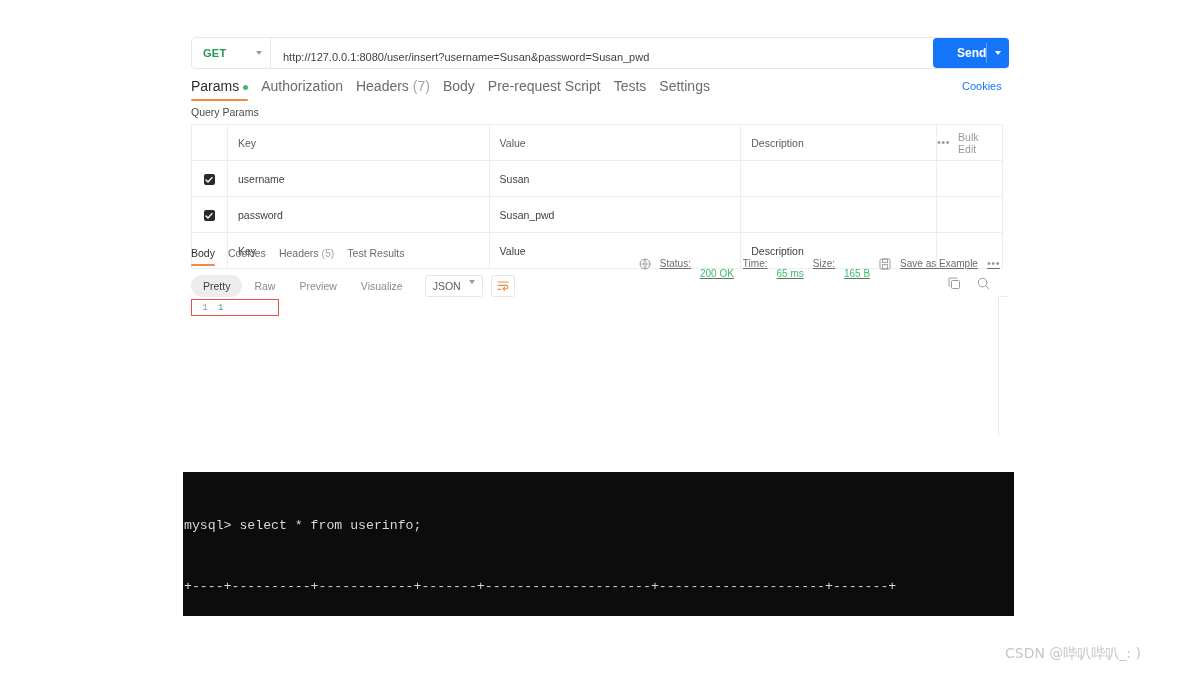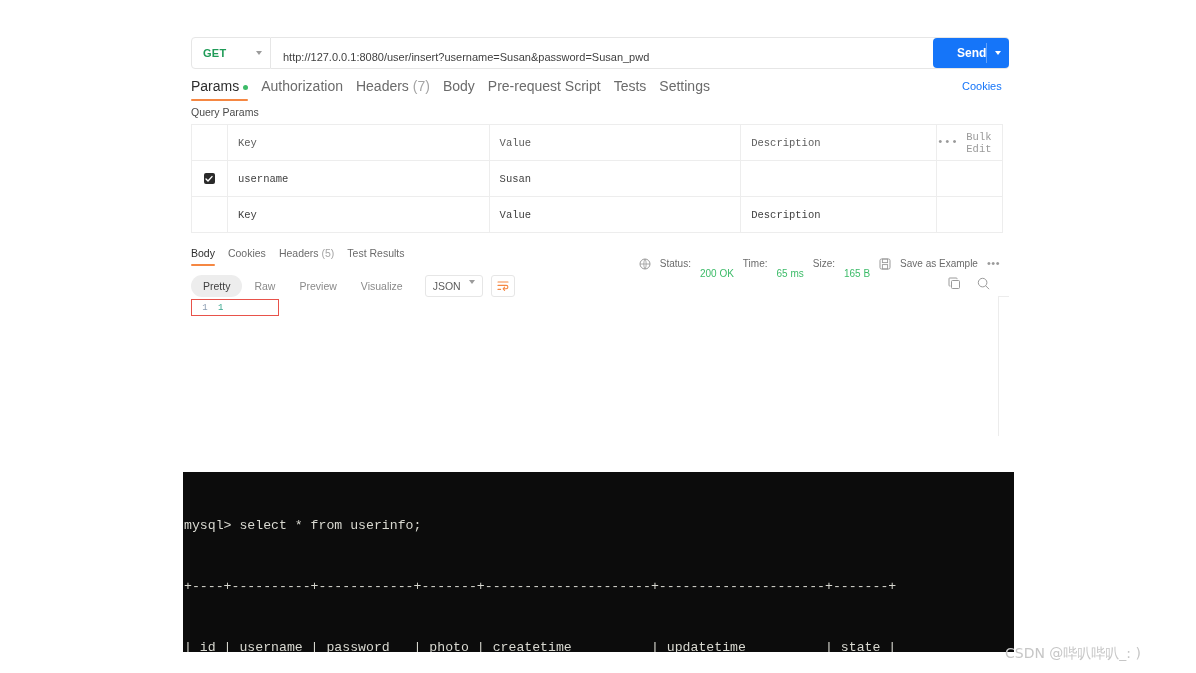--- a/index.html
+++ b/index.html
@@ -70,21 +70,21 @@
   }
 
   
   .qp-title { position: absolute; left: 191px; top: 106px; font-size: 10.5px; color: #4a4a4a; }
   .qp-table {
     position: absolute; left: 191px; top: 124px;
     width: 812px;
     border: 1px solid #ededed; border-collapse: collapse;
     background: #fff;
   }
-  .qp-table td { border: 1px solid #ededed; height: 36px; padding: 0 0 0 10px; font-size: 10.5px; color: #3f3f3f; vertical-align: middle; font-family: Liberation Mono, monospace; }
+  .qp-table td { border: 1px solid #ededed; height: 36px; padding: 0 0 0 10px; font-size: 10.5px; color: #3f3f3f; vertical-align: middle; }
   .qp-table tr.hdr td { color: #5c5c5c; border-bottom: 1px solid #ededed; }
   .col-chk { width: 36px; padding: 0 !important; text-align: center; }
   .col-key { width: 262px; }
   .col-val { width: 252px; }
   .col-desc { width: 196px; }
   .col-act { width: 66px; padding: 0 !important; }
   .cbox {
     width: 11px; height: 11px; background: #2a2a2a; border-radius: 2px;
     display: inline-flex; align-items: center; justify-content: center;
     position: relative; top: 1px;
@@ -98,21 +98,21 @@
   
   .resp-tabs { position: absolute; left: 191px; top: 247px; display: flex; align-items: center; }
   .rsp-tab { font-size: 10.5px; color: #6b6b6b; padding: 0 13px 7px 0; position: relative; white-space: nowrap; }
   .rsp-tab:first-child { padding-left: 0; }
   .rsp-tab.active { color: #2e2e2e; }
   .rsp-tab.active::after { content: ""; position: absolute; left: 0; right: 13px; bottom: 0; height: 2px; background: #f58742; border-radius: 1px; }
 
   .status-row {
     position: absolute; right: 196px; top: 248px;
     display: flex; align-items: center; gap: 9px;
-    font-size: 10px; color: #6b6b6b; white-space: nowrap;
+    font-size: 10px; color: #6b6b6b; white-space: nowrap; text-decoration: underline;
   }
   .status-row .val { color: #3cbb68; margin-top: 20px; }
   .ico { display: inline-flex; align-items: center; }
 
   
   .body-toolbar { position: absolute; left: 191px; top: 275px; display: flex; align-items: center; gap: 0; }
   .seg { font-size: 10.5px; color: #8a8a8a; padding: 5px 12px; border-radius: 11px; }
   .seg.active { background: #ededed; color: #3f3f3f; }
   .json-sel {
     margin-left: 10px; display: flex; align-items: flex-start; gap: 8px;
@@ -134,21 +134,21 @@
   .bval { font-family: "Liberation Mono", monospace; font-size: 9px; color: #3aa68e; }
   .resp-divider {
     position: absolute; left: 998px; top: 296px; width: 1px; height: 140px;
     background: #ececec;
   }
   .resp-divider-top { position: absolute; left: 998px; top: 296px; width: 11px; height: 1px; background: #ececec; }
 
   
   .terminal {
     position: absolute; left: 183px; top: 472px;
-    width: 831px; height: 180px;
+    width: 831px; height: 144px;
     background: #0c0c0c; color: #d8d8d0;
     font-family: "Liberation Mono", "DejaVu Sans Mono", monospace;
     font-size: 13.2px; line-height: 20.4px;
     padding: 3px 0 0 0;
     overflow: hidden; white-space: pre;
   }
   .terminal .line { padding-left: 1px; }
 
   
   .watermark {
@@ -220,20 +220,33 @@
                 <path d="M1 4L3 6L7 1.6" stroke="#ffffff" stroke-width="1.4" fill="none" stroke-linecap="round" stroke-linejoin="round"></path>
               </svg>
         </span>
       </td>
       <td class="col-key">username</td>
       <td class="col-val">Susan</td>
       <td class="col-desc"></td>
       <td class="col-act"></td>
     </tr>
     <tr>
+      <td class="col-chk">
+        <span class="cbox">
+          <svg width="8" height="8" viewBox="0 0 8 8">
+                <path d="M1 4L3 6L7 1.6" stroke="#ffffff" stroke-width="1.4" fill="none" stroke-linecap="round" stroke-linejoin="round"></path>
+              </svg>
+        </span>
+      </td>
+      <td class="col-key">password</td>
+      <td class="col-val">Susan_pwd</td>
+      <td class="col-desc"></td>
+      <td class="col-act"></td>
+    </tr>
+    <tr>
       <td class="col-chk"></td>
       <td class="col-key placeholder">Key</td>
       <td class="col-val placeholder">Value</td>
       <td class="col-desc placeholder">Description</td>
       <td class="col-act"></td>
     </tr>
   </tbody>
     </table>
 
   <div class="resp-tabs">

